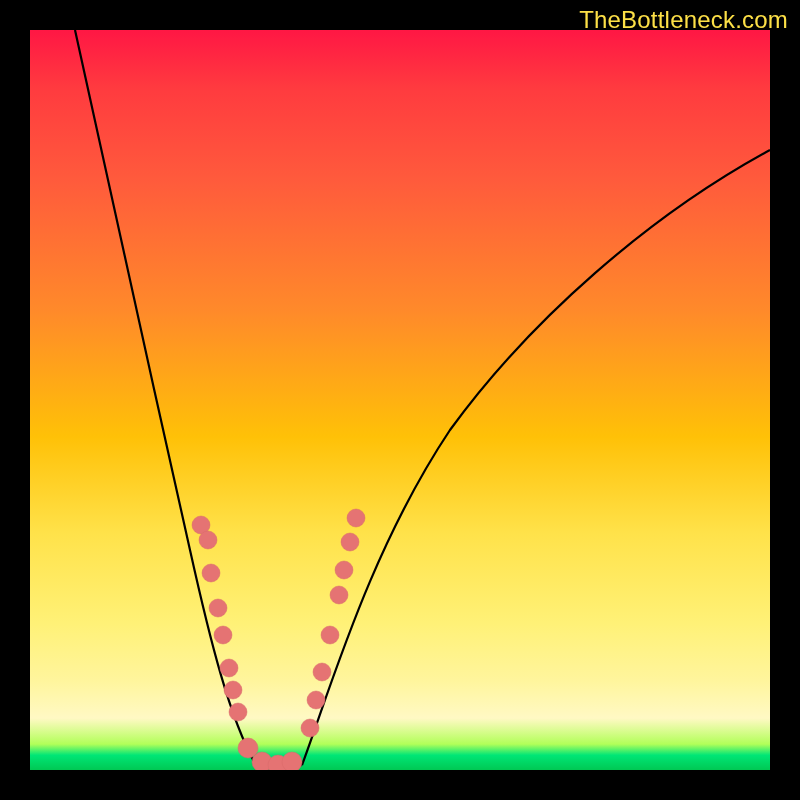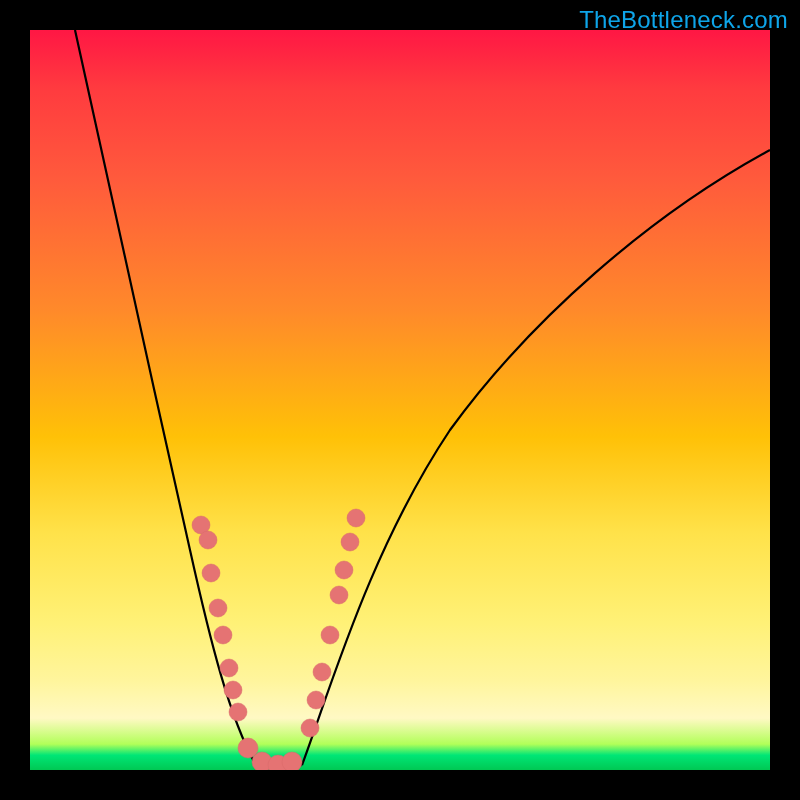--- a/index.html
+++ b/index.html
@@ -39,21 +39,21 @@
       #fff9c4 93%,
       #b2ff59 96.5%,
       #00e676 98%,
       #00c853 100%
     );
   }
   .watermark {
     position: absolute;
     top: 6px;
     right: 12px;
-    color: #0ea5e9;
+    color: #fde047;
     font-size: 24px;
     font-weight: 500;
     letter-spacing: 0.2px;
     user-select: none;
   }
   svg.curve {
     position: absolute;
     left: 0;
     top: 0;
     width: 740px;

